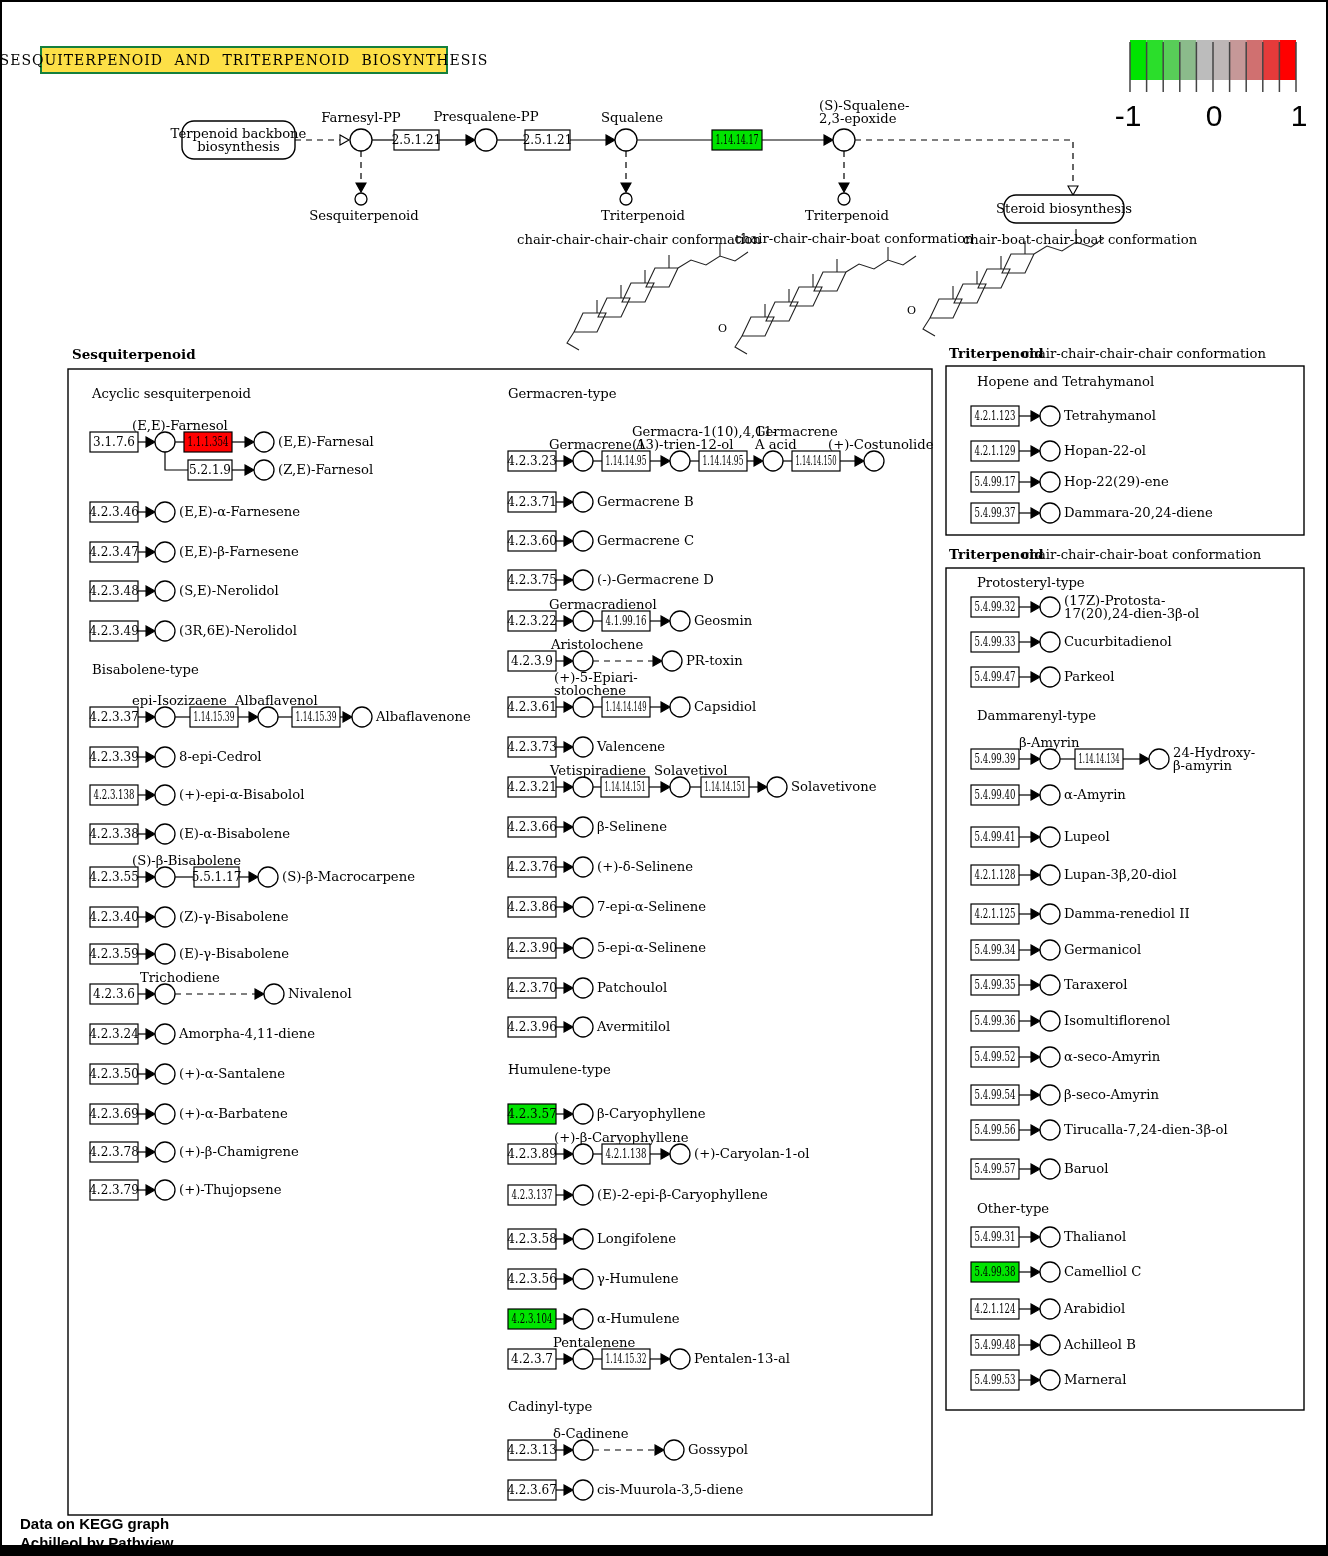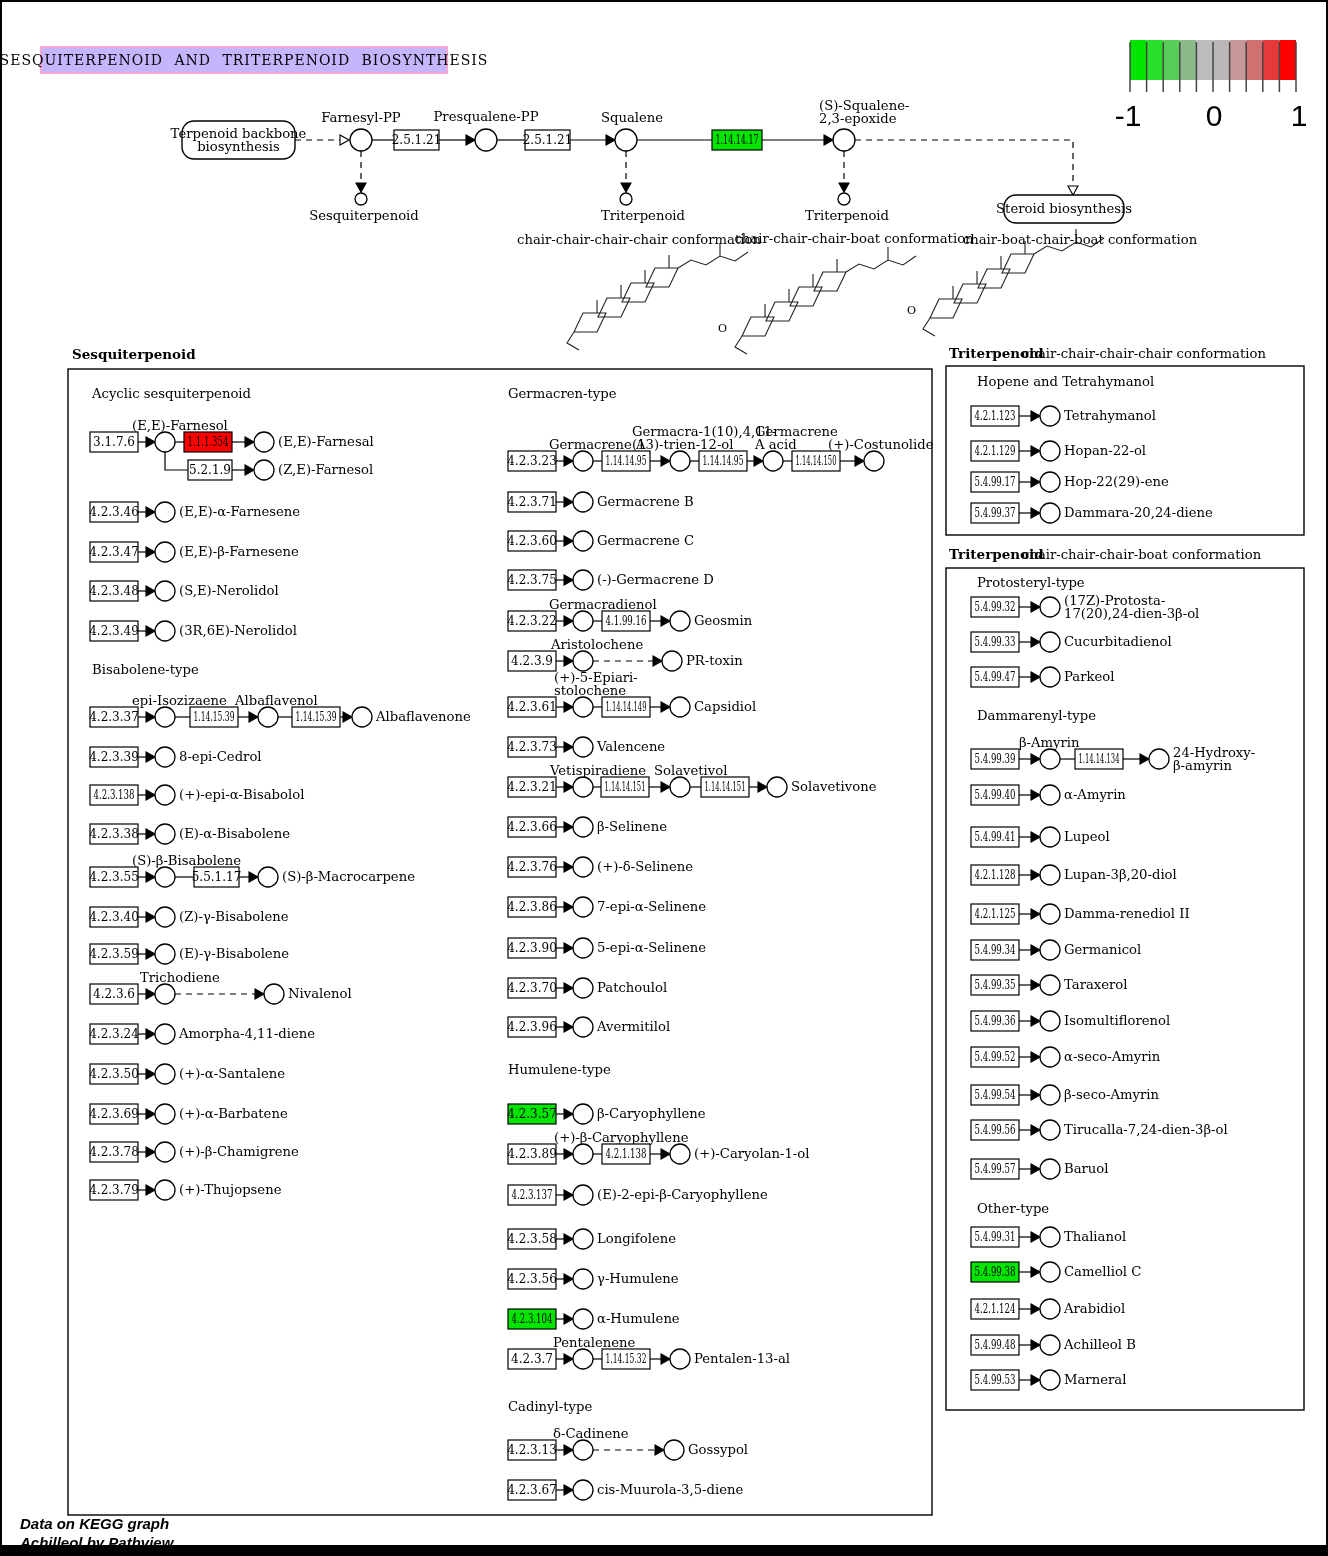--- a/index.html
+++ b/index.html
@@ -4,29 +4,29 @@
 <style>
   html,body{margin:0;padding:0;background:#888;}
   .page{
     position:relative;width:1328px;height:1556px;background:#fff;
     border:2px solid #000;box-sizing:border-box;overflow:hidden;
     font-family:"DejaVu Serif", serif;
   }
   svg{position:absolute;left:0;top:0;}
   .title-box{
     position:absolute;left:38px;top:44px;width:408px;height:28px;
-    border:2px solid #f9a8d4;box-sizing:border-box;
+    border:2px solid #15803d;box-sizing:border-box;
     display:flex;align-items:center;justify-content:center;
     font-size:14px;letter-spacing:1px;word-spacing:6px;color:#000;
-    background:#c4b5fd;white-space:nowrap;
+    background:#fde047;white-space:nowrap;
   }
   .footer{
     position:absolute;left:18px;top:1512px;
     font-family:"Liberation Sans", sans-serif;font-weight:bold;
-    font-size:15px;line-height:19px;color:#000;font-style:italic;
+    font-size:15px;line-height:19px;color:#000;
   }
   .bottom-bar{position:absolute;left:0;right:0;bottom:0;height:9px;background:#000;}
 </style>
 </head>
 <body>
 
 <div class="page">
   <svg id="diagram" width="1328" height="1556" viewBox="0 0 1328 1556">
       <rect x="1128" y="38" width="16.6" height="40" fill="#00E400" stroke="none"></rect>
       <rect x="1144.6" y="38" width="16.6" height="40" fill="#2BDE2B" stroke="none"></rect>

